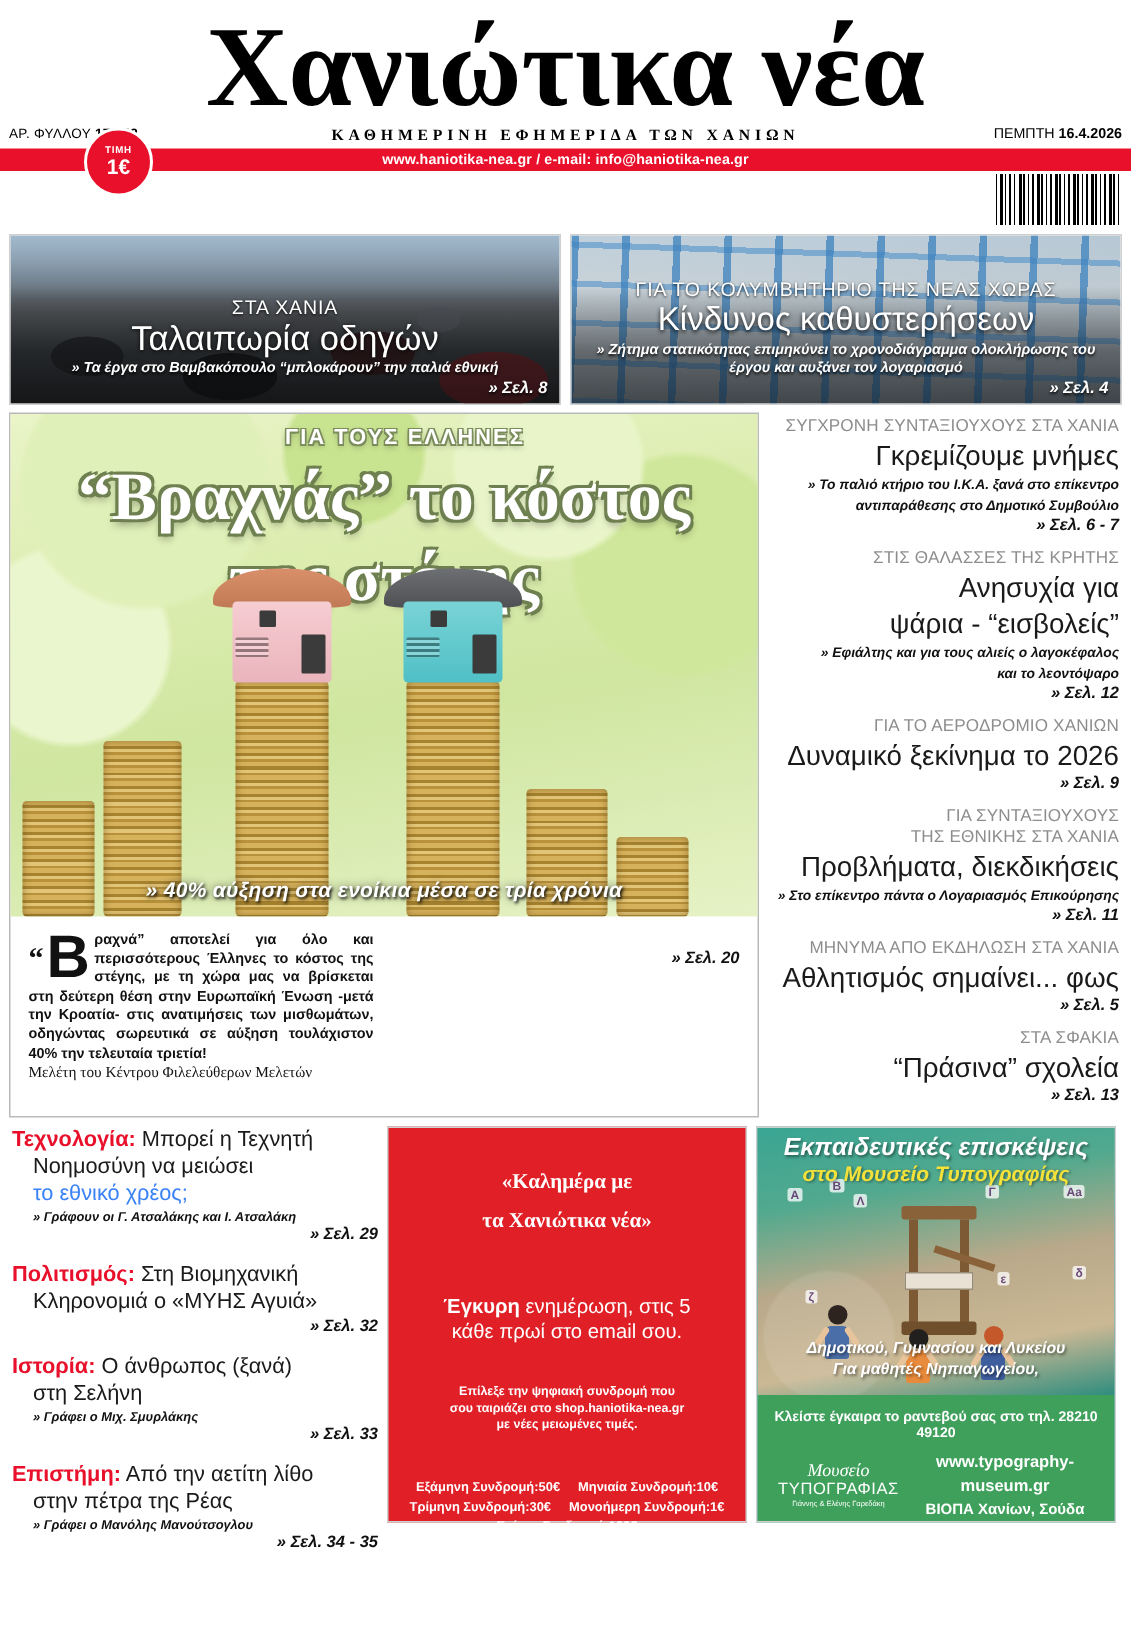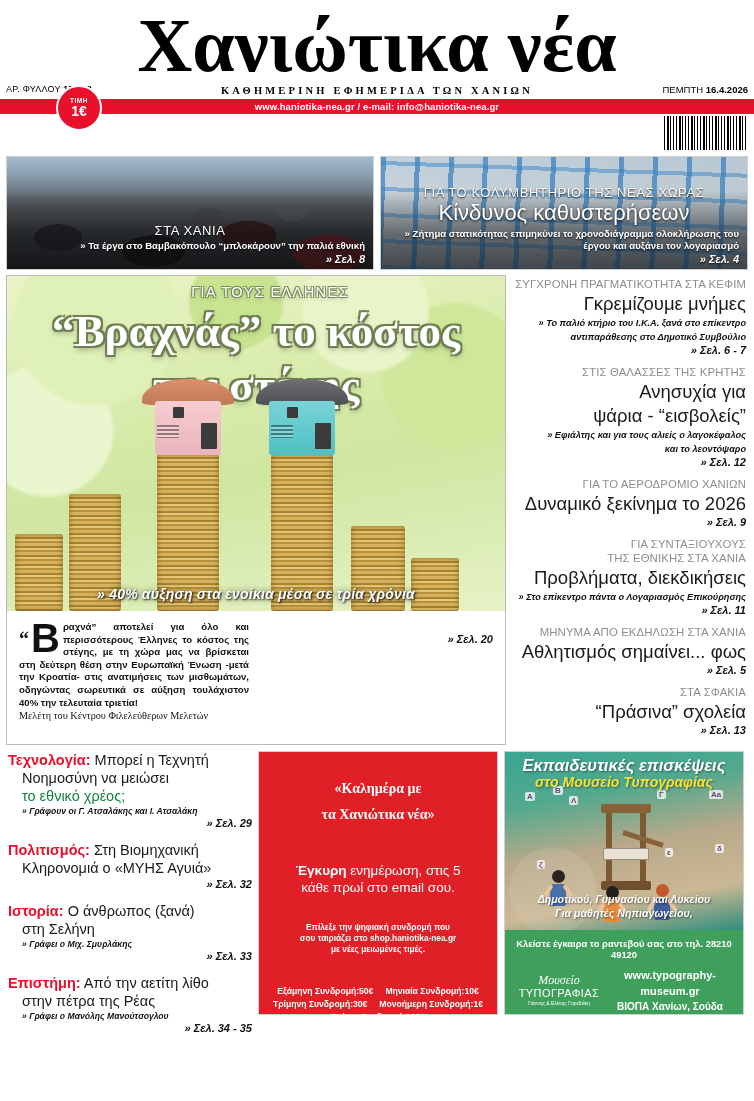--- a/index.html
+++ b/index.html
@@ -120,24 +120,23 @@
     color: #fff; font-size: 13px; letter-spacing: .6px;
     text-shadow: 0 1px 2px rgba(0,0,0,.85);
   }
   .teaser-head {
     color: #fff; font-size: 23px; margin-top: 0px; line-height: 26px;
     text-shadow: 0 1px 3px rgba(0,0,0,.9);
     font-weight: 300;
   }
   .teaser-2 .teaser-head { font-size: 22px; }
   .teaser-desc {
-    color: #fff; font-size: 9.6px; font-weight: bold; 
+    color: #fff; font-size: 9.6px; font-weight: bold; font-style: italic;
     line-height: 12px; margin-top: 2px;
     text-shadow: 0 1px 2px rgba(0,0,0,.9);
-    text-align: right;
   }
   .teaser-page {
     color: #fff; font-size: 11px; font-weight: bold; font-style: italic;
     text-align: right; margin-top: 1px;
     text-shadow: 0 1px 2px rgba(0,0,0,.9);
   }
 
   
   .main { display: flex; padding: 5px 6px 0 6px; gap: 8px; }
 
@@ -150,21 +149,21 @@
       radial-gradient(circle at 72% 10%, #e9f5c9 0 13%, transparent 14%),
       radial-gradient(circle at 90% 30%, #cfe79a 0 14%, transparent 15%),
       radial-gradient(circle at 8% 46%, #eaf6cd 0 13%, transparent 14%),
       radial-gradient(circle at 46% 8%, #c9e491 0 11%, transparent 12%),
       linear-gradient(170deg, #eaf4c8 0%, #dcedb0 30%, #cfe6a0 58%, #e6f2c6 100%);
   }
   .lead-photo-top {
     position: absolute; left: 0; right: 0; top: 8px; text-align: center;
   }
   .lead-kicker {
-    color: #fff; font-size: 14.5px; font-weight: normal; letter-spacing: 1.4px;
+    color: #fff; font-size: 14.5px; font-weight: bold; letter-spacing: 1.4px;
     text-shadow: 1px 1px 0 #7a8c5a, -1px 1px 0 #7a8c5a, 1px -1px 0 #7a8c5a, -1px -1px 0 #7a8c5a, 0 2px 4px rgba(0,0,0,.35);
     margin-left: 28px;
   }
   .lead-head {
     color: #fff; font-family: "Liberation Serif","DejaVu Serif",serif;
     font-weight: bold; font-size: 45px; line-height: 54px; margin-top: 4px;
     text-shadow:
       2px 2px 0 #6f8050, -2px 2px 0 #6f8050, 2px -2px 0 #6f8050, -2px -2px 0 #6f8050,
       0 3px 6px rgba(0,0,0,.4);
   }
@@ -262,21 +261,21 @@
   }
 
   
   .bottom { display: flex; padding: 6px 6px 6px 6px; gap: 6px; align-items: flex-start; }
 
   .cats { width: 246px; padding-left: 2px; }
   .cat { margin-bottom: 12px; }
   .cat-line1 { font-size: 14.5px; line-height: 18px; font-weight: 300; color: #1a1a1a; }
   .cat-name { color: #e8102b; font-weight: bold; }
   .cat-line2 { font-size: 14.5px; line-height: 18px; font-weight: 400; color: #1a1a1a; padding-left: 14px; }
-  .cat-line3 { font-size: 14.5px; line-height: 18px; font-weight: 300; color: #15803d; padding-left: 14px; }
+  .cat-line3 { font-size: 14.5px; line-height: 18px; font-weight: 300; color: #3b82f6; padding-left: 14px; }
   .cat-by { font-size: 8.6px; font-weight: bold; font-style: italic; color: #111; padding-left: 14px; margin-top: 1px; }
   .cat-page { text-align: right; font-size: 11px; font-weight: bold; font-style: italic; color: #111; margin-top: 1px; }
 
   .promo {
     width: 240px; height: 264px; background: #e01f26; color: #fff;
     text-align: center; padding: 14px 12px; border: 1px solid #cfcfcf;
   }
   .promo-title {
     font-family: "Liberation Serif","DejaVu Serif",serif;
     font-weight: bold; font-size: 14px; line-height: 26px; margin-top: 10px;
@@ -375,20 +374,21 @@
   <div class="barcode"></div>
 </div>
 
 <div class="teasers">
 
   <div class="teaser teaser-1">
     <div class="teaser-bg"></div>
     <div class="teaser-shade"></div>
     <div class="teaser-txt">
       <div class="teaser-kicker">ΣΤΑ ΧΑΝΙΑ</div>
+      <div class="teaser-head">Ταλαιπωρία οδηγών</div>
       <div class="teaser-desc">» Τα έργα στο Βαμβακόπουλο “μπλοκάρουν” την παλιά εθνική</div>
       <div class="teaser-page">» Σελ. 8</div>
     </div>
   </div>
 
   <div class="teaser teaser-2">
     <div class="teaser-bg"></div>
     <div class="teaser-shade"></div>
     <div class="teaser-txt">
       <div class="teaser-kicker">ΓΙΑ ΤΟ ΚΟΛΥΜΒΗΤΗΡΙΟ ΤΗΣ ΝΕΑΣ ΧΩΡΑΣ</div>
@@ -452,21 +452,21 @@
       </div>
       <div class="lead-col">
         <div class="lead-page">» Σελ. 20</div>
       </div>
     </div>
   </div>
 
   <div class="rightcol">
 
     <div class="ritem">
-      <div class="ritem-kicker">ΣΥΓΧΡΟΝΗ ΠΡΑΓΜΑΤΙΚΟΤΗΤΑ ΣΤΑ ΚΕΦΙΜ</div>
+      <div class="ritem-kicker">ΣΥΓΧΡΟΝΗ ΣΥΝΤΑΞΙΟΥΧΟΥΣ ΣΤΑ ΧΑΝΙΑ</div>
       <div class="ritem-head">Γκρεμίζουμε μνήμες</div>
       <div class="ritem-desc">» Το παλιό κτήριο του Ι.Κ.Α. ξανά στο επίκεντρο</div>
       <div class="ritem-desc">αντιπαράθεσης στο Δημοτικό Συμβούλιο</div>
       <div class="ritem-page rch">» Σελ. 6 - 7</div>
     </div>
 
     <div class="ritem">
       <div class="ritem-kicker">ΣΤΙΣ ΘΑΛΑΣΣΕΣ ΤΗΣ ΚΡΗΤΗΣ</div>
       <div class="ritem-head">Ανησυχία για</div>
       <div class="ritem-head">ψάρια - “εισβολείς”</div>

